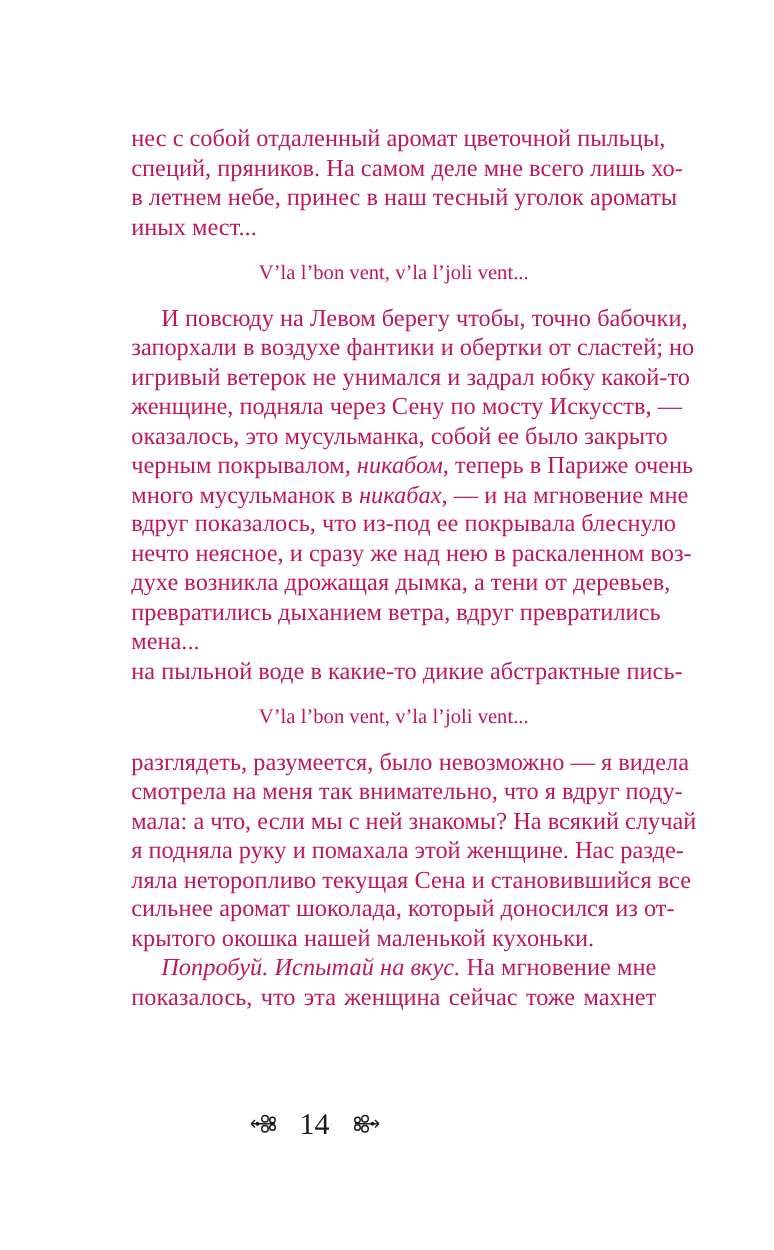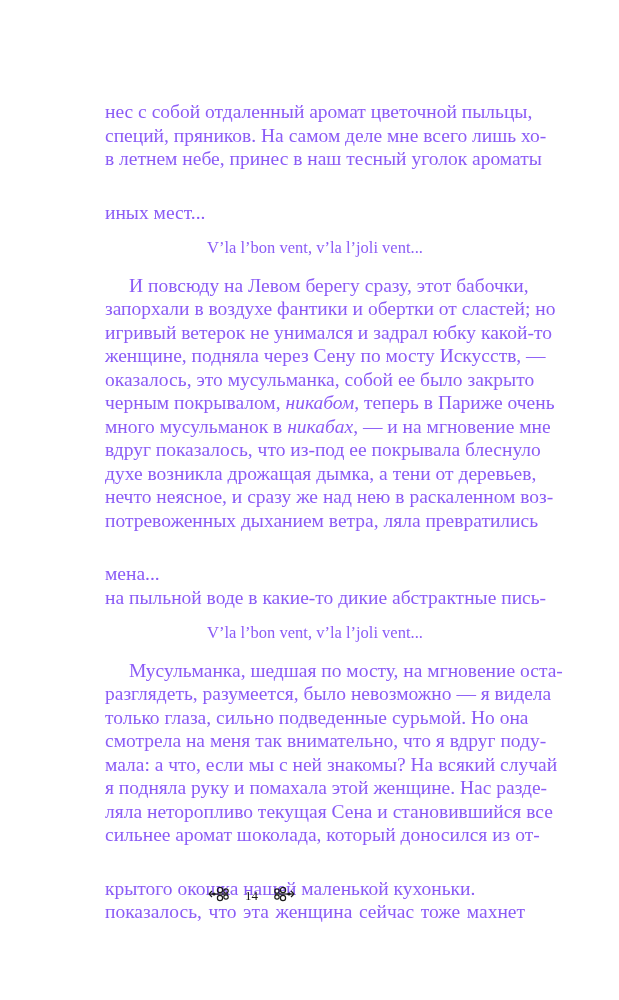--- a/index.html
+++ b/index.html
@@ -1,72 +1,71 @@
 <!DOCTYPE html>
 <html><head>
 <meta charset="utf-8">
 <style>
   html, body { margin: 0; padding: 0; background: #ffffff; }
   body { width: 619px; height: 1000px; position: relative; overflow: hidden; }
   .page {
     position: absolute; left: 105px; top: 100px; width: 420px;
     font-family: "Liberation Serif", "DejaVu Serif", serif;
-    font-size: 19.5px; line-height: 23.5px; color: #8b5cf6;
+    font-size: 19.5px; line-height: 23.5px; color: #be185d;
   }
   .line { display: block; white-space: nowrap; text-align: justify; text-align-last: justify; height: 23.5px; }
-  .line.last { text-align-last: left; margin-top: 30px; }
+  .line.last { text-align-last: left; }
   .line.indent { padding-left: 24px; }
   .refrain { display: block; text-align: center; font-size: 16.5px; line-height: 23.5px; margin: 12px 0 14px 0; }
   em { font-style: italic; }
   .footer {
     position: absolute; left: 0; width: 503px; top: 886px; text-align: center;
-    font-family: "Liberation Serif", "DejaVu Serif", serif; font-size: 13px; color: #1a1a1a;
+    font-family: "Liberation Serif", "DejaVu Serif", serif; font-size: 24px; color: #1a1a1a;
   }
   .orn { display: inline-block; vertical-align: middle; margin: 0 10px; }
   .pnum { vertical-align: middle; }
 </style>
 </head>
 <body>
 
 <div class="page" id="page">
     <div>
       <span class="line"><span>нес с собой отдаленный аромат цветочной пыльцы,</span></span>
       <span class="line"><span>специй, пряников. На самом деле мне всего лишь хо-</span></span>
       <span class="line"><span>в летнем небе, принес в наш тесный уголок ароматы</span></span>
       <span class="line last"><span>иных мест...</span></span>
     </div>
     <span class="refrain">V’la l’bon vent, v’la l’joli vent...</span>
     <div>
-      <span class="line indent"><span>И повсюду на Левом берегу сразу, этот бабочки,</span></span>
+      <span class="line indent"><span>И повсюду на Левом берегу чтобы, точно бабочки,</span></span>
       <span class="line"><span>запорхали в воздухе фантики и обертки от сластей; но</span></span>
       <span class="line"><span>игривый ветерок не унимался и задрал юбку какой-то</span></span>
       <span class="line"><span>женщине, подняла через Сену по мосту Искусств, —</span></span>
       <span class="line"><span>оказалось, это мусульманка, собой ее было закрыто</span></span>
       <span class="line"><span>черным покрывалом, </span><em>никабом</em><span>, теперь в Париже очень</span></span>
       <span class="line"><span>много мусульманок в </span><em>никабах</em><span>, — и на мгновение мне</span></span>
       <span class="line"><span>вдруг показалось, что из-под ее покрывала блеснуло</span></span>
+      <span class="line"><span>нечто неясное, и сразу же над нею в раскаленном воз-</span></span>
       <span class="line"><span>духе возникла дрожащая дымка, а тени от деревьев,</span></span>
-      <span class="line"><span>нечто неясное, и сразу же над нею в раскаленном воз-</span></span>
-      <span class="line"><span>потревоженных дыханием ветра, ляла превратились</span></span>
+      <span class="line"><span>превратились дыханием ветра, вдруг превратились</span></span>
       <span class="line last"><span>мена...</span></span>
       <span class="line"><span>на пыльной воде в какие-то дикие абстрактные пись-</span></span>
     </div>
     <span class="refrain">V’la l’bon vent, v’la l’joli vent...</span>
     <div>
-      <span class="line indent"><span>Мусульманка, шедшая по мосту, на мгновение оста-</span></span>
       <span class="line"><span>разглядеть, разумеется, было невозможно — я видела</span></span>
-      <span class="line"><span>только глаза, сильно подведенные сурьмой. Но она</span></span>
       <span class="line"><span>смотрела на меня так внимательно, что я вдруг поду-</span></span>
       <span class="line"><span>мала: а что, если мы с ней знакомы? На всякий случай</span></span>
       <span class="line"><span>я подняла руку и помахала этой женщине. Нас разде-</span></span>
       <span class="line"><span>ляла неторопливо текущая Сена и становившийся все</span></span>
       <span class="line"><span>сильнее аромат шоколада, который доносился из от-</span></span>
       <span class="line last"><span>крытого окошка нашей маленькой кухоньки.</span></span>
     </div>
     <div>
+      <span class="line indent"><em>Попробуй. Испытай на вкус.</em><span> На мгновение мне</span></span>
       <span class="line"><span>показалось, что эта женщина сейчас тоже махнет</span></span>
     </div>
   </div>
 
 <div class="footer">
   <span class="orn">
     <svg width="26" height="16" viewBox="0 0 26 16">
         <g fill="none" stroke="#1a1a1a" stroke-width="1.2">
       <circle cx="14" cy="4" r="2.6"></circle>
           <circle cx="14" cy="12" r="2.6"></circle>

